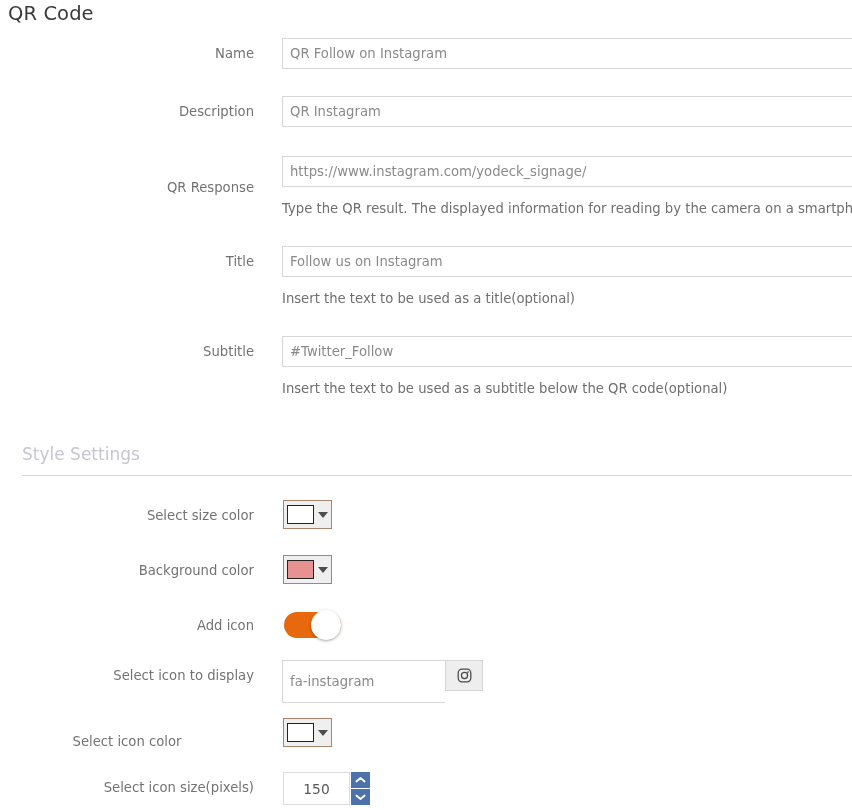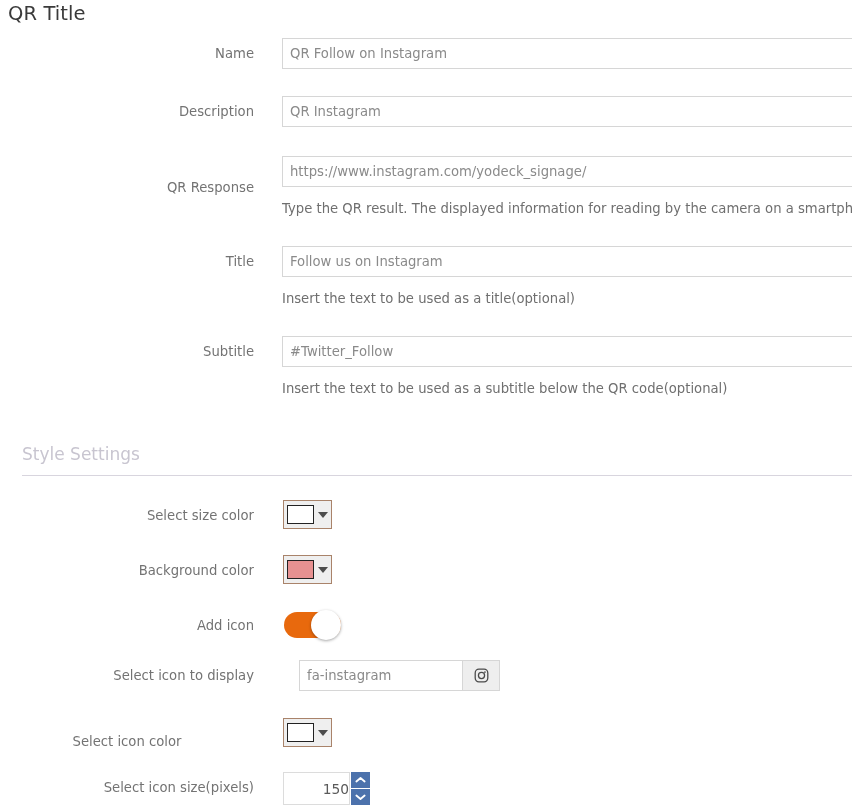--- a/index.html
+++ b/index.html
@@ -134,30 +134,29 @@
   }
 
   
   .icon-input-group {
     position: absolute;
     display: flex;
     align-items: stretch;
   }
   .icon-input {
     width: 163px;
-    height: 31px;
+    height: 43px;
     border: 1px solid #d6d6d6;
     border-right: none;
     background: #ffffff;
     font-family: "DejaVu Sans", "Liberation Sans", sans-serif;
     font-size: 13.2px;
     color: #555555;
     padding-left: 7px;
     outline: none;
-    margin-left: 17px;
   }
   .icon-input::placeholder { color: #8a8a8a; opacity: 1; }
   .icon-addon {
     width: 38px;
     height: 31px;
     border: 1px solid #d6d6d6;
     background: #eeeeee;
     display: flex;
     align-items: center;
     justify-content: center;
@@ -170,21 +169,21 @@
     align-items: stretch;
   }
   .spinner-input {
     width: 67px;
     height: 33px;
     border: 1px solid #dcdcdc;
     background: #ffffff;
     font-family: "DejaVu Sans", "Liberation Sans", sans-serif;
     font-size: 13.8px;
     color: #5a5a5a;
-    text-align: right;
+    text-align: center;
     outline: none;
     padding: 0;
   }
   .spinner-btns {
     display: flex;
     flex-direction: column;
     width: 19px;
     height: 33px;
     margin-left: 1px;
   }
@@ -198,21 +197,21 @@
     padding: 0;
     cursor: pointer;
   }
   .spinner-btn + .spinner-btn { margin-top: 1px; }
 </style>
 </head>
 <body>
 
 <div class="page">
 
-  <div class="page-title">QR Title</div>
+  <div class="page-title">QR Code</div>
 
   <div class="form-row" style="top:38px;">
     <div class="field-label" style="top:8px;">Name</div>
     <input class="text-input" type="text" style="top: 0px;" placeholder="QR Follow on Instagram">
   </div>
 
   <div class="form-row" style="top:96px;">
     <div class="field-label" style="top:8px;text-align:right;">Description</div>
     <input class="text-input" type="text" style="top: 0px;" placeholder="QR Instagram">
   </div>

